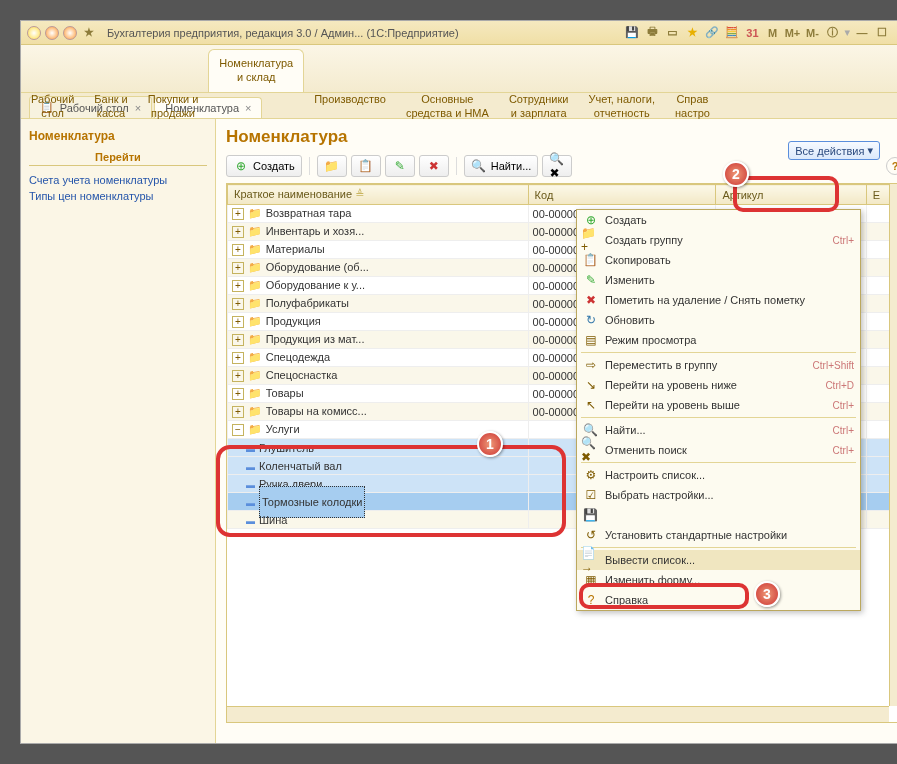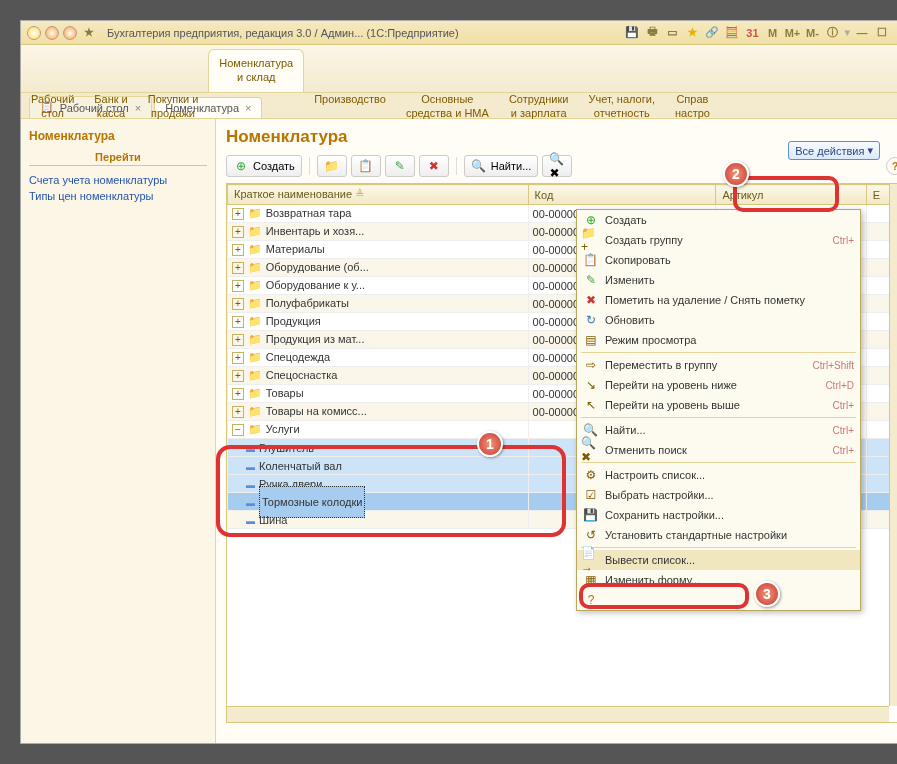--- a/index.html
+++ b/index.html
@@ -343,37 +343,37 @@
       <div class="cm-row">
         <span class="cm-ic">⚙</span>
         <span class="cm-lbl">Настроить список...</span>
       </div>
       <div class="cm-row">
         <span class="cm-ic">☑</span>
         <span class="cm-lbl">Выбрать настройки...</span>
       </div>
       <div class="cm-row">
         <span class="cm-ic">💾</span>
-        <span class="cm-lbl">Сохранить настройки...</span>
       </div>
       <div class="cm-row">
         <span class="cm-ic">↺</span>
         <span class="cm-lbl">Установить стандартные настройки</span>
       </div>
       <div class="cm-sep"></div>
       <div class="cm-row" style="background: rgb(240, 230, 192);">
         <span class="cm-ic">📄→</span>
         <span class="cm-lbl">Вывести список...</span>
       </div>
       <div class="cm-row">
         <span class="cm-ic">▦</span>
         <span class="cm-lbl">Изменить форму...</span>
       </div>
       <div class="cm-row">
         <span class="cm-ic" style="color: rgb(183, 116, 0);">?</span>
+        <span class="cm-lbl">Справка</span>
       </div>
     </div>
 
   <div class="ring2" style="top:155px; left:712px; width:106px; height:36px;"></div>
   <div class="badge" style="top:140px; left:702px;">2</div>
 
   <div class="ring2" style="top:562px; left:558px; width:170px; height:26px;"></div>
   <div class="badge" style="top:560px; left:733px;">3</div>
 
 </div>

